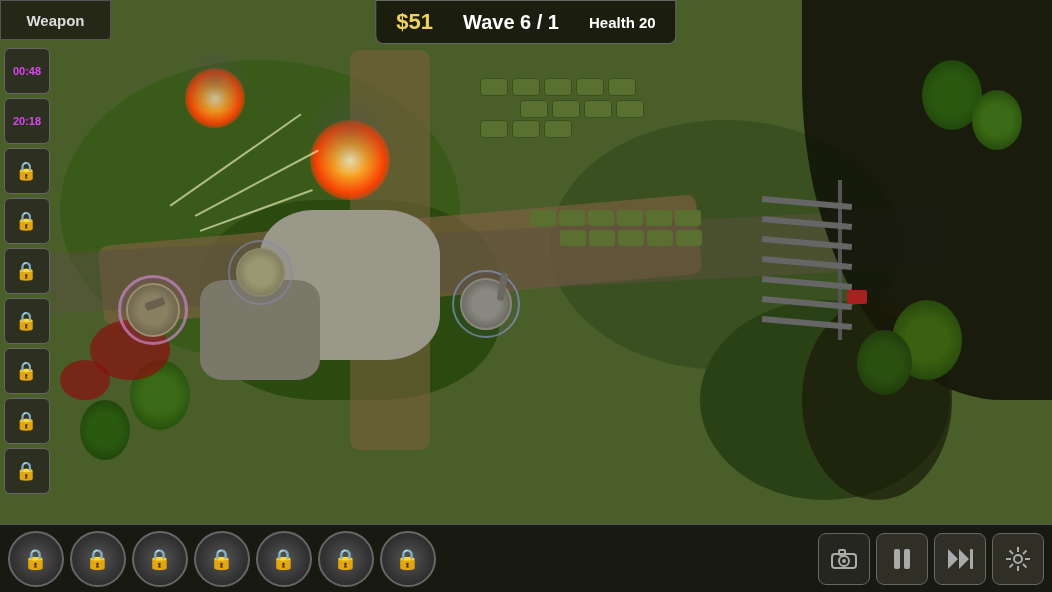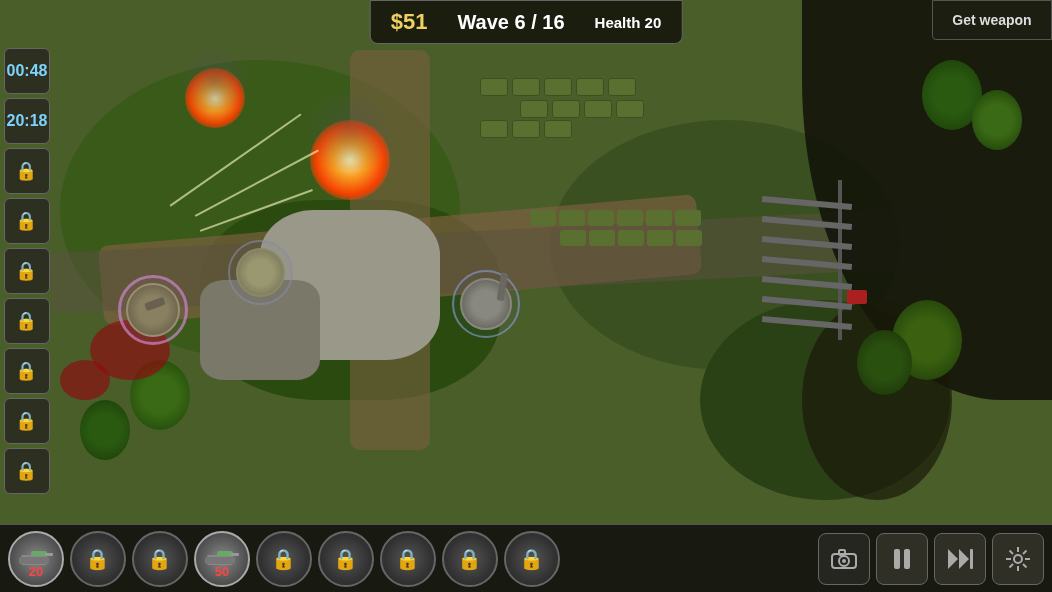--- a/index.html
+++ b/index.html
@@ -151,22 +151,22 @@
       border: 1px solid #666;
       border-radius: 6px;
       display: flex;
       align-items: center;
       justify-content: center;
       cursor: pointer;
       position: relative;
     }
 
     .weapon-slot .timer-label {
-      color: #7dd3fc;
-      font-size: 16px;
+      color: #d946ef;
+      font-size: 11px;
       font-weight: bold;
     }
 
     .weapon-slot .lock-icon {
       color: #aaa;
       font-size: 18px;
     }
 
     
     #bottom-bar {
@@ -366,30 +366,30 @@
   <div style="position:absolute;top:260px;right:200px;width:90px;height:6px;background:#666;transform:rotate(5deg);"></div>
   <div style="position:absolute;top:280px;right:200px;width:90px;height:6px;background:#666;transform:rotate(5deg);"></div>
   <div style="position:absolute;top:300px;right:200px;width:90px;height:6px;background:#666;transform:rotate(5deg);"></div>
   <div style="position:absolute;top:320px;right:200px;width:90px;height:6px;background:#666;transform:rotate(5deg);"></div>
 
   <div style="position:absolute;top:290px;right:185px;width:20px;height:14px;background:#aa2020;border-radius:2px;"></div>
 
 </div>
 
 <div id="header">
+  <div id="weapon-btn">
+    <span>Weapon</span>
+  </div>
 
   <div id="center-hud">
     <div id="money-display">$51</div>
-    <div id="wave-display">Wave 6 / 16</div>
+    <div id="wave-display">Wave 6 / 1</div>
     <div id="health-display">Health 20</div>
   </div>
 
-  <div id="get-weapon-btn">
-    <span>Get weapon</span>
-  </div>
 </div>
 
 <div id="left-sidebar">
   <div class="weapon-slot">
     <span class="timer-label">00:48</span>
   </div>
   <div class="weapon-slot">
     <span class="timer-label">20:18</span>
   </div>
   <div class="weapon-slot">
@@ -411,47 +411,29 @@
     <span class="lock-icon">🔒</span>
   </div>
   <div class="weapon-slot">
     <span class="lock-icon">🔒</span>
   </div>
 </div>
 
 <div id="bottom-bar">
   <div id="bottom-weapons">
 
-    <div class="bottom-slot active">
-      <svg width="34" height="20" viewBox="0 0 34 20">
-        <rect x="2" y="6" width="26" height="10" rx="2" fill="#888"></rect>
-        <rect x="0" y="8" width="30" height="7" rx="2" fill="#777"></rect>
-        <rect x="12" y="2" width="16" height="5" rx="2" fill="#6a6"></rect>
-        <rect x="26" y="4" width="8" height="3" rx="1" fill="#999"></rect>
-      </svg>
-      <span class="slot-number">20</span>
-    </div>
-
-    <div class="bottom-slot">
-      <span class="lock-icon">🔒</span>
-    </div>
-
-    <div class="bottom-slot">
-      <span class="lock-icon">🔒</span>
-    </div>
-
-    <div class="bottom-slot active">
-      <svg width="34" height="20" viewBox="0 0 34 20">
-        <rect x="2" y="6" width="26" height="10" rx="2" fill="#888"></rect>
-        <rect x="0" y="8" width="30" height="7" rx="2" fill="#777"></rect>
-        <rect x="12" y="2" width="16" height="5" rx="2" fill="#6a6"></rect>
-        <rect x="26" y="4" width="8" height="3" rx="1" fill="#999"></rect>
-      </svg>
-      <span class="slot-number">50</span>
-    </div>
+
+    <div class="bottom-slot">
+      <span class="lock-icon">🔒</span>
+    </div>
+
+    <div class="bottom-slot">
+      <span class="lock-icon">🔒</span>
+    </div>
+
 
     <div class="bottom-slot">
       <span class="lock-icon">🔒</span>
     </div>
     <div class="bottom-slot">
       <span class="lock-icon">🔒</span>
     </div>
     <div class="bottom-slot">
       <span class="lock-icon">🔒</span>
     </div>

